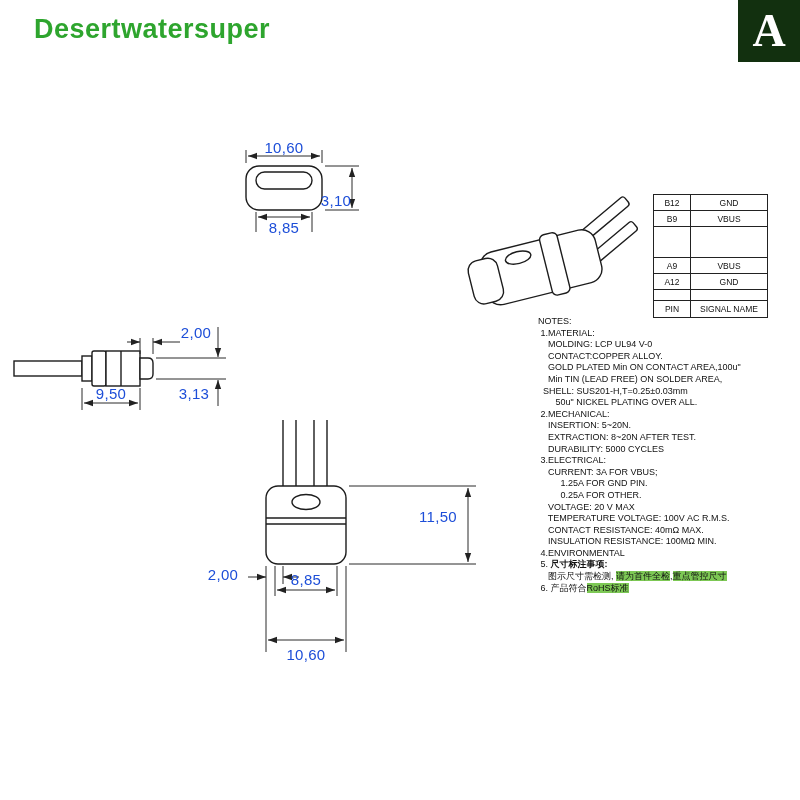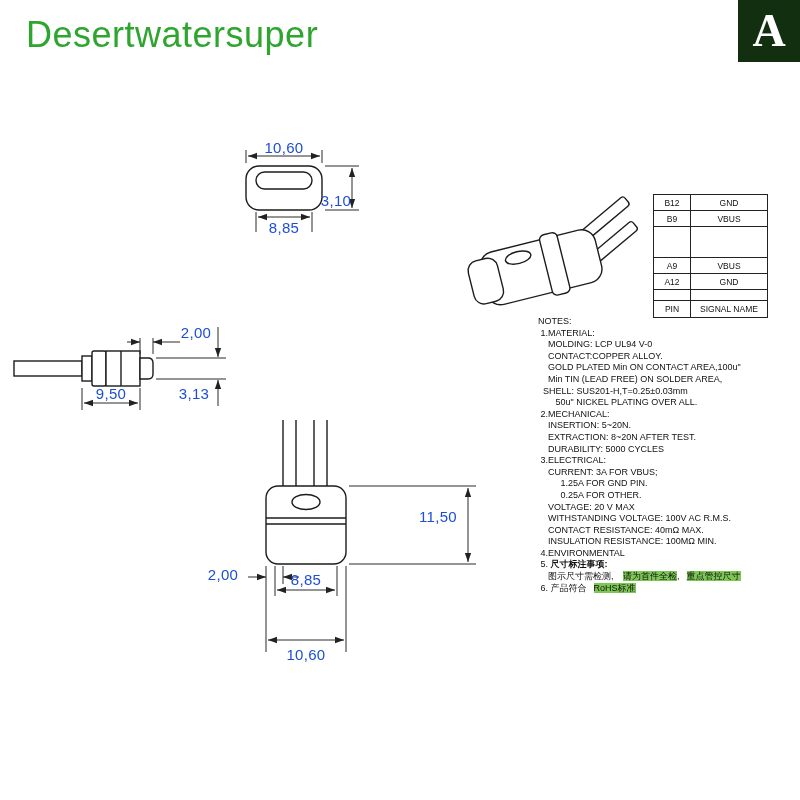--- a/index.html
+++ b/index.html
@@ -3,22 +3,22 @@
 <meta charset="utf-8">
 <style>
   html,body{margin:0;padding:0;}
   body{
     width:800px;height:800px;position:relative;background:#ffffff;
     font-family:"Liberation Sans", sans-serif;color:#111;overflow:hidden;
   }
   
   .topbar{position:absolute;left:0;top:0;width:800px;height:80px;background:#fff;}
   .seller{
-    position:absolute;left:26px;top:14px;
-    font-size:36px;font-weight:400;color:var(--brand-green,#2ea52e);
+    position:absolute;left:34px;top:14px;
+    font-size:27px;font-weight:700;color:var(--brand-green,#2ea52e);
     letter-spacing:0.5px;
   }
   .badge{
     position:absolute;right:0;top:0;width:62px;height:62px;
     background:var(--badge-bg,#12300f);
     display:flex;align-items:center;justify-content:center;
   }
   .badge span{
     font-family:"Liberation Serif", serif;
     font-size:46px;font-weight:600;color:#ffffff;line-height:1;
@@ -47,21 +47,21 @@
   .pin-table tr:nth-child(5) td{height:15px;}
   .pin-table tr:nth-child(3) td{height:30px;}
   .pin-table tr:nth-child(6) td{height:10px;}
   .pin-table tr:nth-child(7) td{height:16px;}
   
   .notes{
     position:absolute;left:538px;top:316px;width:260px;
     font-size:9px;line-height:11.6px;color:#111;
   }
   .note-line{white-space:pre;}
-  .note-line .hl{background:var(--highlight,#7dc855);margin-left:7px;}
+  .note-line .hl{background:var(--highlight,#7dc855);}
   .note-line .b{font-weight:700;}
 </style>
 </head>
 <body>
 
 <div class="topbar">
   <div class="seller">Desertwatersuper</div>
   <div class="badge">
     <span>A</span>
   </div>
@@ -218,21 +218,21 @@
       <div class="note-line"><span>       50u" NICKEL PLATING OVER ALL.</span></div>
       <div class="note-line"><span> 2.MECHANICAL:</span></div>
       <div class="note-line"><span>    INSERTION: 5~20N.</span></div>
       <div class="note-line"><span>    EXTRACTION: 8~20N AFTER TEST.</span></div>
       <div class="note-line"><span>    DURABILITY: 5000 CYCLES</span></div>
       <div class="note-line"><span> 3.ELECTRICAL:</span></div>
       <div class="note-line"><span>    CURRENT: 3A FOR VBUS;</span></div>
       <div class="note-line"><span>         1.25A FOR GND PIN.</span></div>
       <div class="note-line"><span>         0.25A FOR OTHER.</span></div>
       <div class="note-line"><span>    VOLTAGE: 20 V MAX</span></div>
-      <div class="note-line"><span>    WITHSTANDING VOLTAGE: 100V AC R.M.S.</span></div>
+      <div class="note-line"><span>    TEMPERATURE VOLTAGE: 100V AC R.M.S.</span></div>
       <div class="note-line"><span>    CONTACT RESISTANCE: 40mΩ MAX.</span></div>
       <div class="note-line"><span>    INSULATION RESISTANCE: 100MΩ MIN.</span></div>
       <div class="note-line"><span> 4.ENVIRONMENTAL</span></div>
       <div class="note-line"><span> 5. </span><span class="b">尺寸标注事项:</span></div>
       <div class="note-line"><span>    图示尺寸需检测, </span><span class="hl">请为首件全检</span><span>,</span><span class="hl">重点管控尺寸</span></div>
       <div class="note-line"><span> 6. 产品符合</span><span class="hl">RoHS标准</span></div>
     </div>
 </div>
 
 </body></html>

